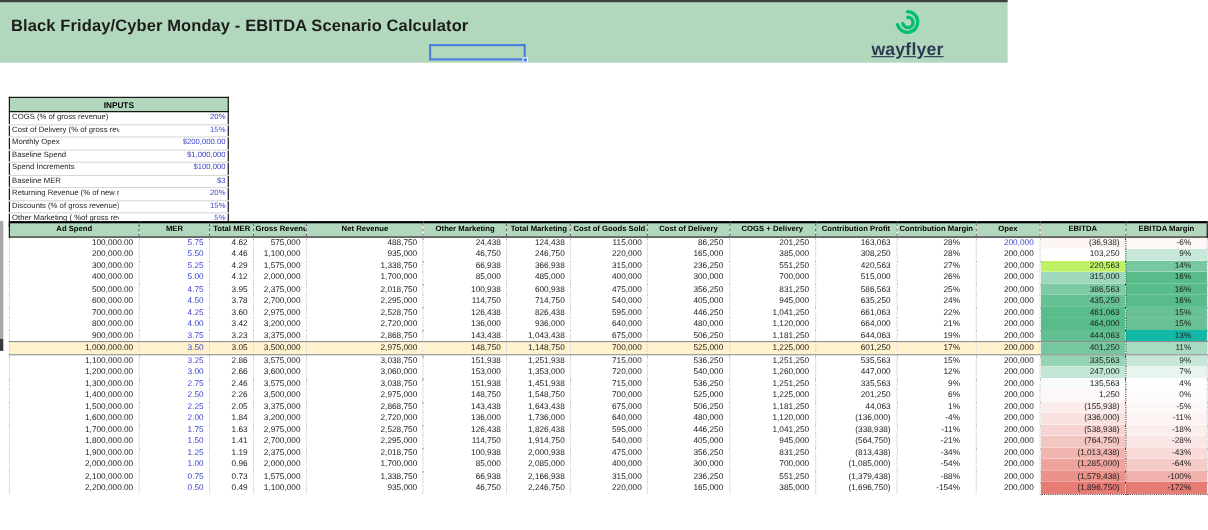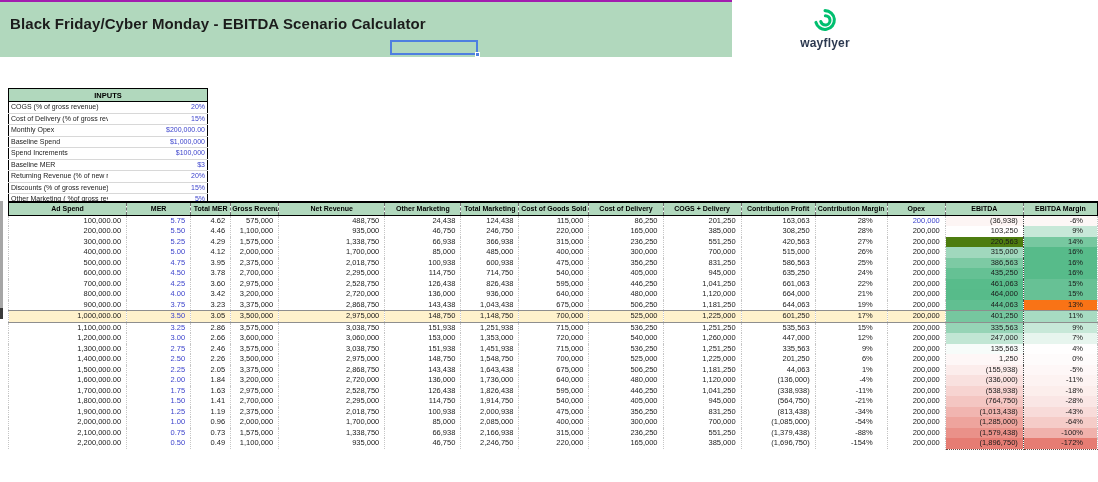--- a/index.html
+++ b/index.html
@@ -10,39 +10,39 @@
     --logo-green:#00bf6f;
     --logo-navy:#2c3950;
   }
   *{box-sizing:border-box;}
   html,body{margin:0;padding:0;}
   body{
     width:1098px;height:482px;background:#ffffff;overflow:hidden;position:relative;
     font-family:"Liberation Sans", sans-serif;
   }
   .banner{
-    position:absolute;left:0;top:0;width:732px;height:57px;
+    position:absolute;left:0;top:0;width:916px;height:57px;
     background:var(--green);
-    border-top:2px solid #a21caf;
+    border-top:2px solid #404040;
   }
   .banner h1{
     margin:0;position:absolute;left:10px;top:13px;
     font-size:15px;font-weight:bold;color:#1c1c1c;letter-spacing:.1px;white-space:nowrap;
   }
   .sel-cell{
     position:absolute;left:390px;top:40px;width:88px;height:15px;
     border:2px solid var(--sel-blue);background:transparent;
   }
   .fill-handle{
     position:absolute;right:-4px;bottom:-4px;width:5px;height:5px;
     background:var(--sel-blue);border:1px solid #ffffff;
   }
   .logo{position:absolute;left:778px;top:5px;width:94px;text-align:center;line-height:1;}
   .logo svg{width:26px;height:26px;display:inline-block;}
-  .logo-text{display:block;margin-top:1px;font-size:12px;font-weight:bold;color:var(--logo-navy);letter-spacing:.2px;}
+  .logo-text{display:block;margin-top:1px;font-size:16px;font-weight:bold;color:var(--logo-navy);letter-spacing:.2px;text-decoration:underline;}
 
   
   .inputs{
     position:absolute;left:8px;top:88px;width:200px;
     border-collapse:collapse;table-layout:fixed;border:1px solid #000;
   }
   .inputs th{
     background:var(--green);border:1px solid #000;
     font-size:7.5px;font-weight:bold;height:13px;padding:0;text-align:center;color:#000;
   }
@@ -227,21 +227,21 @@
         <td>1,575,000</td>
         <td>1,338,750</td>
         <td>66,938</td>
         <td>366,938</td>
         <td>315,000</td>
         <td>236,250</td>
         <td>551,250</td>
         <td>420,563</td>
         <td class="pct">27%</td>
         <td>200,000</td>
-        <td class="cond" style="background: #4d7c0f;">220,563</td>
+        <td class="cond" style="background: #bef264;">220,563</td>
         <td class="pct condm" style="background: rgb(119, 200, 160);">14%</td>
       </tr>
       <tr>
         <td>400,000.00</td>
         <td class="blue">5.00</td>
         <td>4.12</td>
         <td>2,000,000</td>
         <td>1,700,000</td>
         <td>85,000</td>
         <td>485,000</td>
@@ -330,21 +330,21 @@
         <td>2,868,750</td>
         <td>143,438</td>
         <td>1,043,438</td>
         <td>675,000</td>
         <td>506,250</td>
         <td>1,181,250</td>
         <td>644,063</td>
         <td class="pct">19%</td>
         <td>200,000</td>
         <td class="cond" style="background: rgb(97, 191, 145);">444,063</td>
-        <td class="pct condm" style="background: #f97316;">13%</td>
+        <td class="pct condm" style="background: #14b8a6;">13%</td>
       </tr>
       <tr class="hl">
         <td>1,000,000.00</td>
         <td class="blue">3.50</td>
         <td>3.05</td>
         <td>3,500,000</td>
         <td>2,975,000</td>
         <td>148,750</td>
         <td>1,148,750</td>
         <td>700,000</td>

